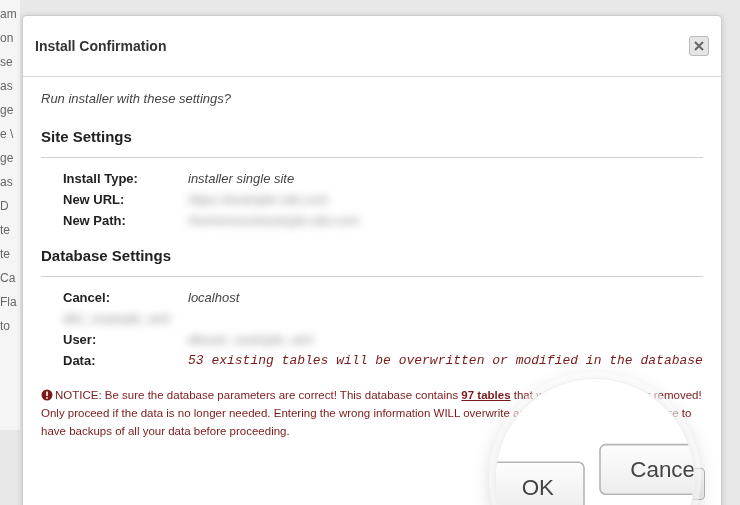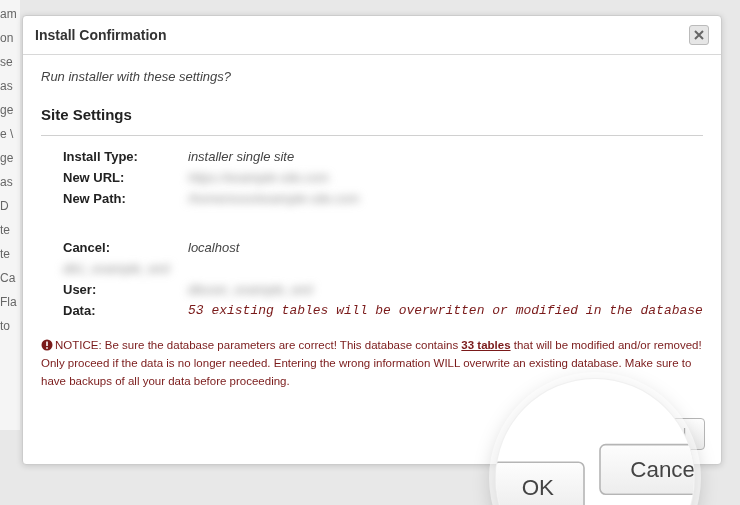--- a/index.html
+++ b/index.html
@@ -35,21 +35,21 @@
     position: absolute;
     left: 22px;
     top: 15px;
     right: 18px;
     background: #fff;
     border: 1px solid #ccc;
     border-radius: 4px;
     box-shadow: 0 1px 6px rgba(0,0,0,0.15);
   }
   .modal-titlebar {
-    padding: 9px 12px;
+    padding: 20px 12px;
     border-bottom: 1px solid #d8d8d8;
     display: flex;
     justify-content: space-between;
     align-items: center;
   }
   .modal-title {
     font-weight: bold;
     font-size: 14px;
     color: #333;
   }
@@ -75,21 +75,21 @@
   .section-heading {
     font-weight: bold;
     font-size: 15px;
     color: #222;
     padding-bottom: 12px;
     border-bottom: 1px solid #d0d0d0;
     margin-bottom: 10px;
   }
   .kv-table {
     margin-left: 22px;
-    margin-bottom: 28px;
+    margin-bottom: 16px;
   }
   .kv-row {
     display: flex;
     padding: 3px 0;
   }
   .kv-label {
     width: 125px;
     font-weight: bold;
     color: #222;
   }
@@ -205,20 +205,21 @@
         <div class="kv-row">
           <div class="kv-label">New URL:</div>
           <div class="kv-value"><span class="blurred">https://example-site.com</span></div>
         </div>
         <div class="kv-row">
           <div class="kv-label">New Path:</div>
           <div class="kv-value"><span class="blurred">/home/xxxx/example-site.com</span></div>
         </div>
       </div>
 
+    <div class="section-heading">Database Settings</div>
     <div class="kv-table" id="db-settings-rows" style="margin-bottom:16px;">
         <div class="kv-row">
           <div class="kv-label">Cancel:</div>
           <div class="kv-value">localhost</div>
         </div>
         <div class="kv-row">
           <div class="kv-value"><span class="blurred">db1_example_wrd</span></div>
         </div>
         <div class="kv-row">
           <div class="kv-label">User:</div>
@@ -230,21 +231,21 @@
         </div>
       </div>
 
     <div class="notice">
       <span class="notice-icon">
         <svg viewBox="0 0 12 12">
             <circle cx="6" cy="6" r="5.5" fill="#7a1a1a"></circle>
             <rect x="5.2" y="2.5" width="1.6" height="4.5" fill="#fff"></rect>
             <rect x="5.2" y="8.2" width="1.6" height="1.6" fill="#fff"></rect>
           </svg>
-      </span><span>NOTICE: Be sure the database parameters are correct! This database contains </span><b><u>33 tables</u></b><span> that will be modified and/or removed! Only proceed if the data is no longer needed. Entering the wrong information WILL overwrite an existing database. Make sure to have backups of all your data before proceeding.</span>
+      </span><span>NOTICE: Be sure the database parameters are correct! This database contains </span><b><u>97 tables</u></b><span> that will be modified and/or removed! Only proceed if the data is no longer needed. Entering the wrong information WILL overwrite an existing database. Make sure to have backups of all your data before proceeding.</span>
     </div>
   </div>
   <div class="modal-footer">
     <span class="btn">OK</span>
     <span class="btn">Cancel</span>
   </div>
 </div>
 
 <div class="lens">
   <div class="lens-inner">

